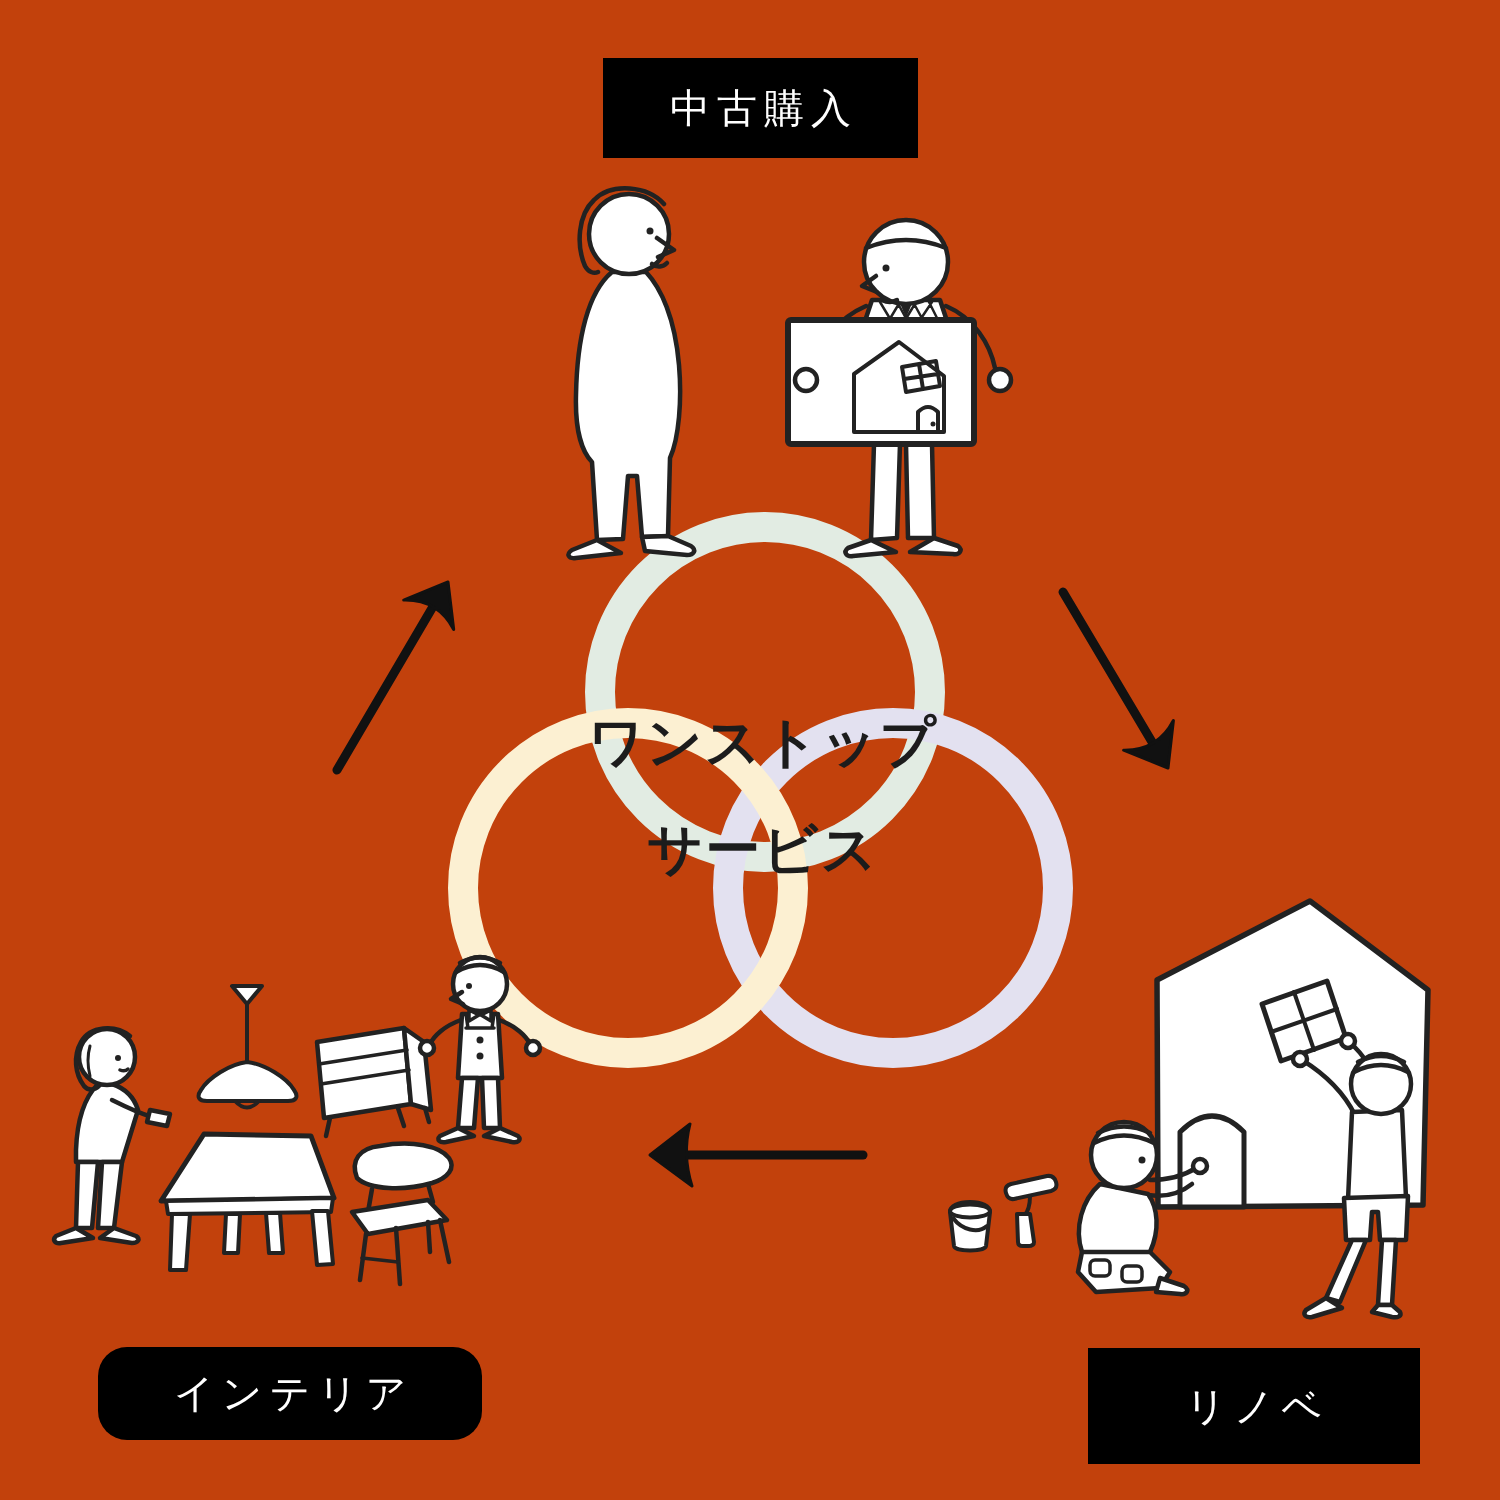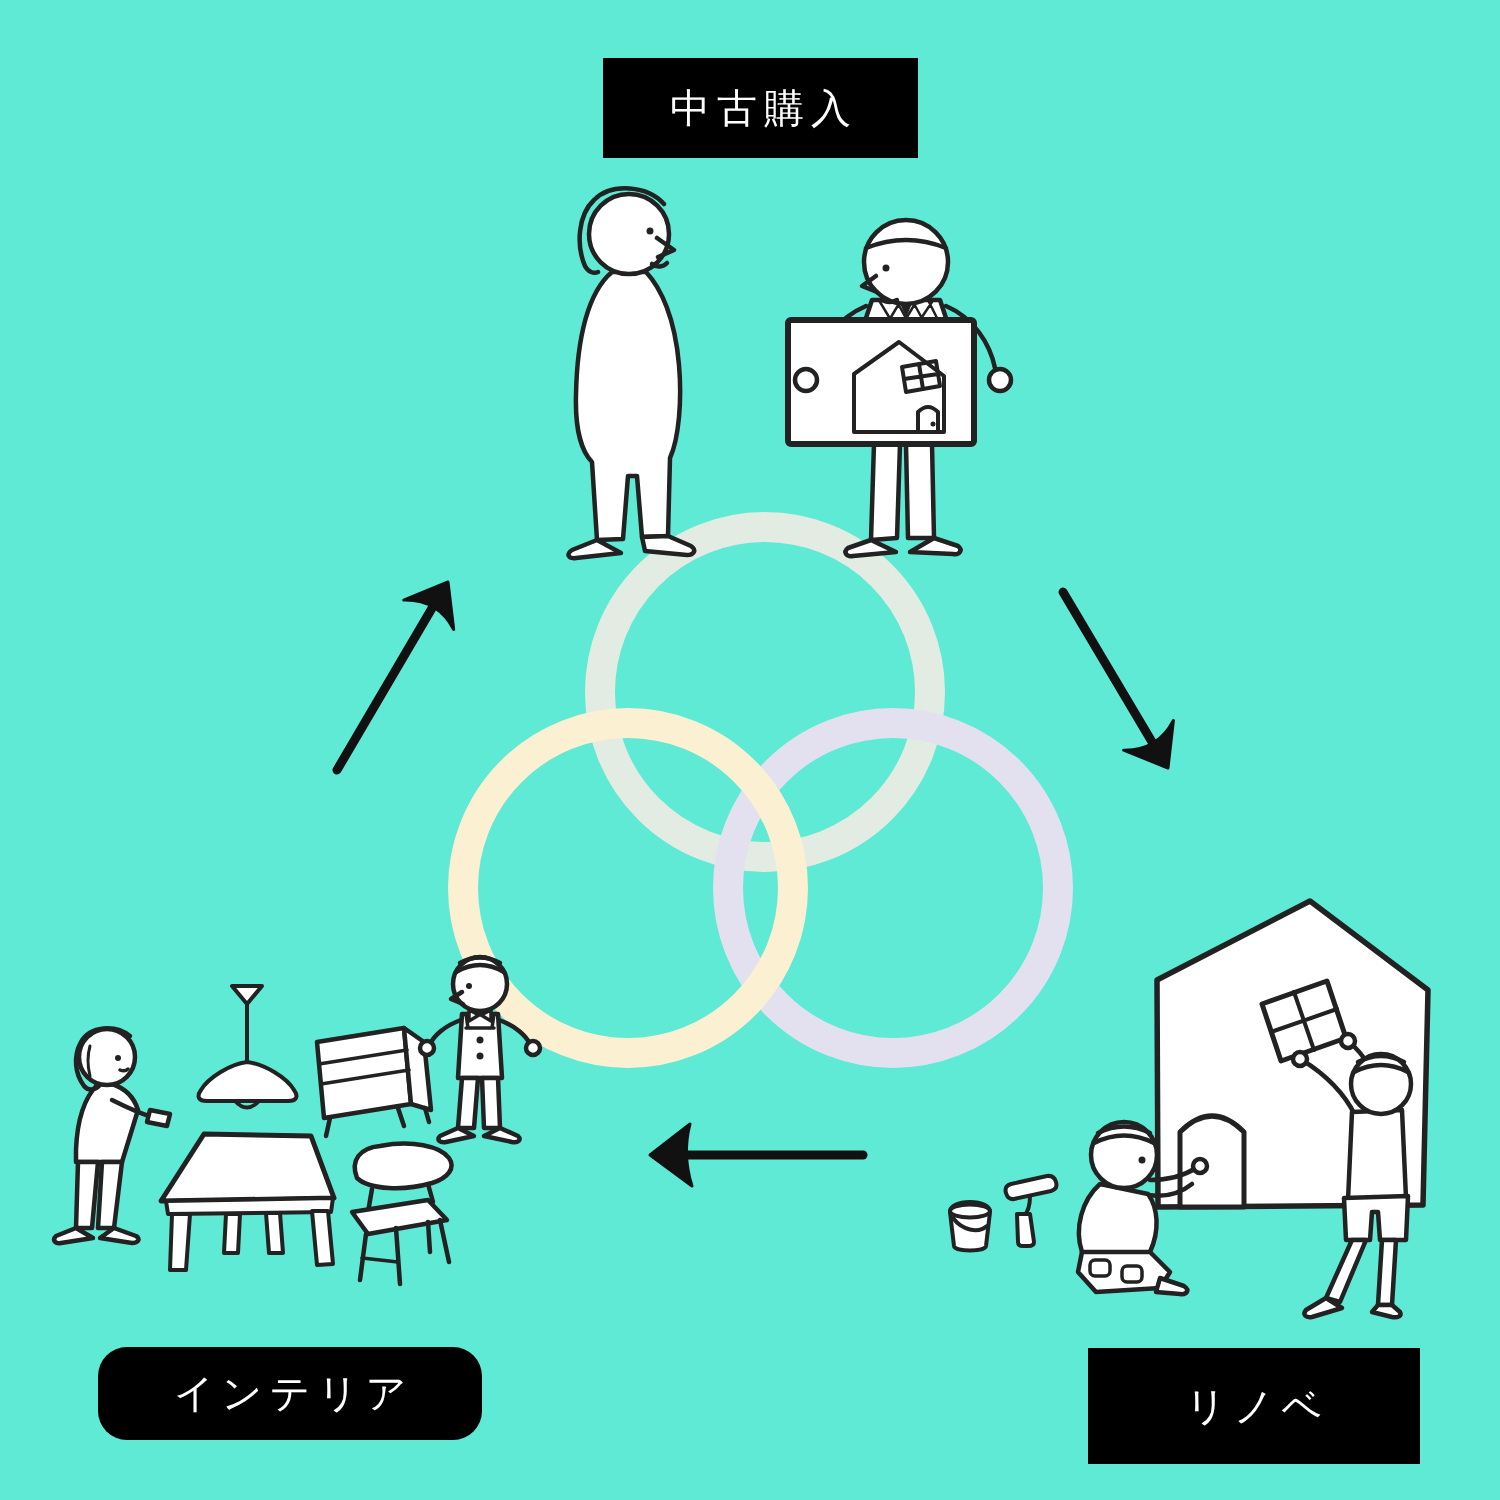--- a/index.html
+++ b/index.html
@@ -1,19 +1,19 @@
 <!DOCTYPE html>
 <html><head>
 <meta charset="utf-8">
 <style>
   html,body{margin:0;padding:0;background:#ffffff;}
   .stage{
     position:relative;
     width:1500px;height:1500px;
-    background:#5eead4;
+    background:#c2410c;
     overflow:hidden;
     font-family:"DejaVu Sans","Liberation Sans",sans-serif;
   }
   .stage svg{position:absolute;left:0;top:0;}
   .node-label{
     position:absolute;
     background:#000000;
     color:#ffffff;
     display:flex;align-items:center;justify-content:center;
     font-size:40px;
@@ -235,14 +235,18 @@
   <div class="node-label label-top">
     <span>中古購入</span>
   </div>
   <div class="node-label label-interior">
     <span>インテリア</span>
   </div>
   <div class="node-label label-renove">
     <span>リノベ</span>
   </div>
 
+  <div class="center-title">
+    <div class="line1">ワンストップ</div>
+    <div class="line2">サービス</div>
+  </div>
 
 </div>
 
 </body></html>

